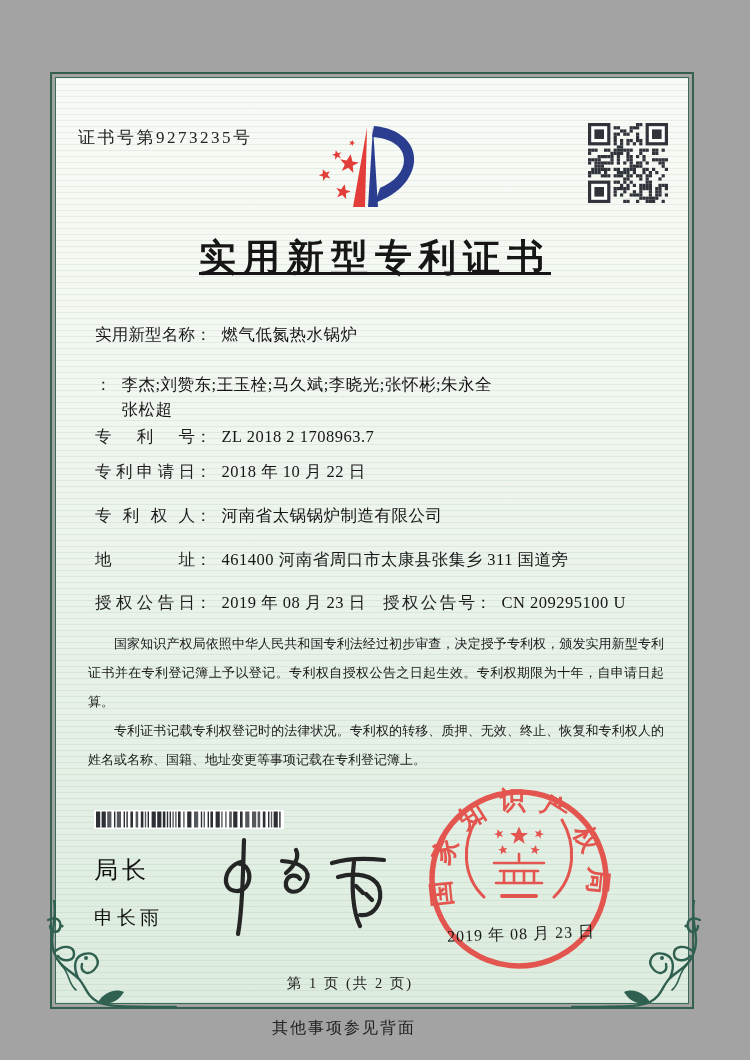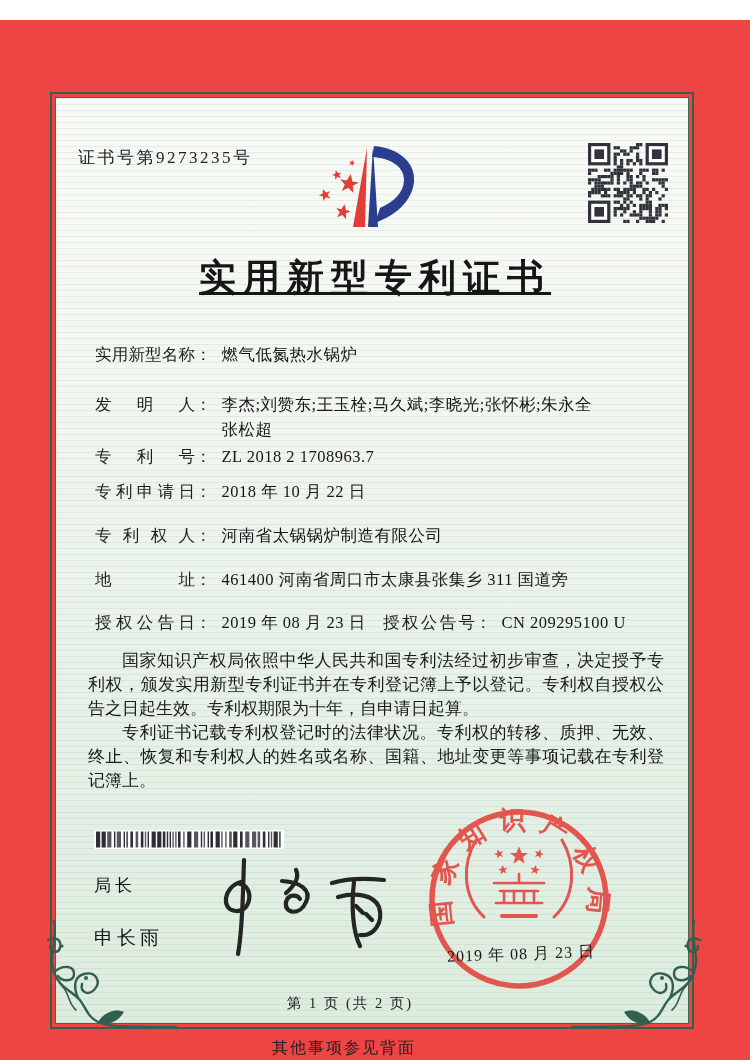--- a/index.html
+++ b/index.html
@@ -4,21 +4,21 @@
 <style>
   html,body{margin:0;padding:0;}
   body{
     width:750px;height:1060px;
     background:#ffffff;
     font-family:"Liberation Serif","DejaVu Serif",serif;
     color:#1c1c1c;
     position:relative;
     overflow:hidden;
   }
-  .page{position:absolute;inset:0;background:#ef4444;margin-top:20px;}
+  .page{position:absolute;inset:0;background:#a3a3a3;}
   
   .frame{
     position:absolute;left:50px;top:72px;width:640px;height:933px;
     border:2.5px solid #35604e;
   }
   .frame-inner{
     position:absolute;inset:3px;
     border:1px solid #3c6a57;
     background:
       repeating-linear-gradient(0deg, rgba(110,165,135,0.14) 0 1px, rgba(0,0,0,0) 1px 6px),
@@ -41,26 +41,26 @@
     display:inline-block;width:100px;flex:0 0 100px;
     text-align:justify;text-align-last:justify;color:#1d1d1d;
   }
   .fcolon{margin:0 10px 0 0;}
   .fvalue{flex:1;white-space:pre-line;letter-spacing:0.5px;color:#161616;}
   .f0{top:322px}.f1{top:372px}.f2{top:424px}.f3{top:459px}
   .f4{top:503px}.f5{top:547px}.f6{top:590px}
   .grant2{position:absolute;left:288px;top:0;display:flex;width:292px;}
   .grant2 .flabel{width:92px;flex:0 0 92px;}
   
-  .paras{position:absolute;left:88px;top:629px;width:576px;font-size:17px;line-height:24px;}
+  .paras{position:absolute;left:88px;top:629px;width:576px;font-size:13px;line-height:29px;}
   .paras p{margin:0;text-indent:2em;text-align:justify;color:#1a1a1a;}
   
   .barcode{position:absolute;left:94px;top:810px;width:190px;height:19px;background:#fff;}
   .signer-title{position:absolute;left:94px;top:854px;font-family:Liberation Sans, sans-serif;
-    font-size:17px;letter-spacing:4px;color:#111;}
+    font-size:24px;letter-spacing:4px;color:#111;}
   .signer-name{position:absolute;left:94px;top:905px;font-family:"Liberation Sans","DejaVu Sans",sans-serif;
     font-size:19px;letter-spacing:4px;color:#111;}
   .signature{position:absolute;left:196px;top:832px;width:205px;height:108px;z-index:4;}
   .seal{position:absolute;left:424px;top:784px;width:190px;height:190px;opacity:0.88;z-index:4;}
   .seal-date{
     position:absolute;left:447px;top:924px;width:160px;z-index:5;
     font-size:16px;letter-spacing:1px;color:#1b1b1b;transform:rotate(-2deg);
   }
   .page-info{position:absolute;left:250px;top:974px;width:200px;text-align:center;
     font-size:14.5px;letter-spacing:2px;color:#222;z-index:4;}
@@ -344,21 +344,20 @@
   </svg>
 
   <div class="title">实用新型专利证书</div>
 
   <div class="frow f0">
     <span class="flabel">实用新型名称</span>
       <span class="fcolon">：</span>
       <span class="fvalue">燃气低氮热水锅炉</span>
   </div>
   <div class="frow f1">
-    <span class="flabel">发明人</span>
       <span class="fcolon">：</span>
       <span class="fvalue">李杰;刘赞东;王玉栓;马久斌;李晓光;张怀彬;朱永全
 张松超</span>
   </div>
   <div class="frow f2">
     <span class="flabel">专利号</span>
       <span class="fcolon">：</span>
       <span class="fvalue">ZL 2018 2 1708963.7</span>
   </div>
   <div class="frow f3">

